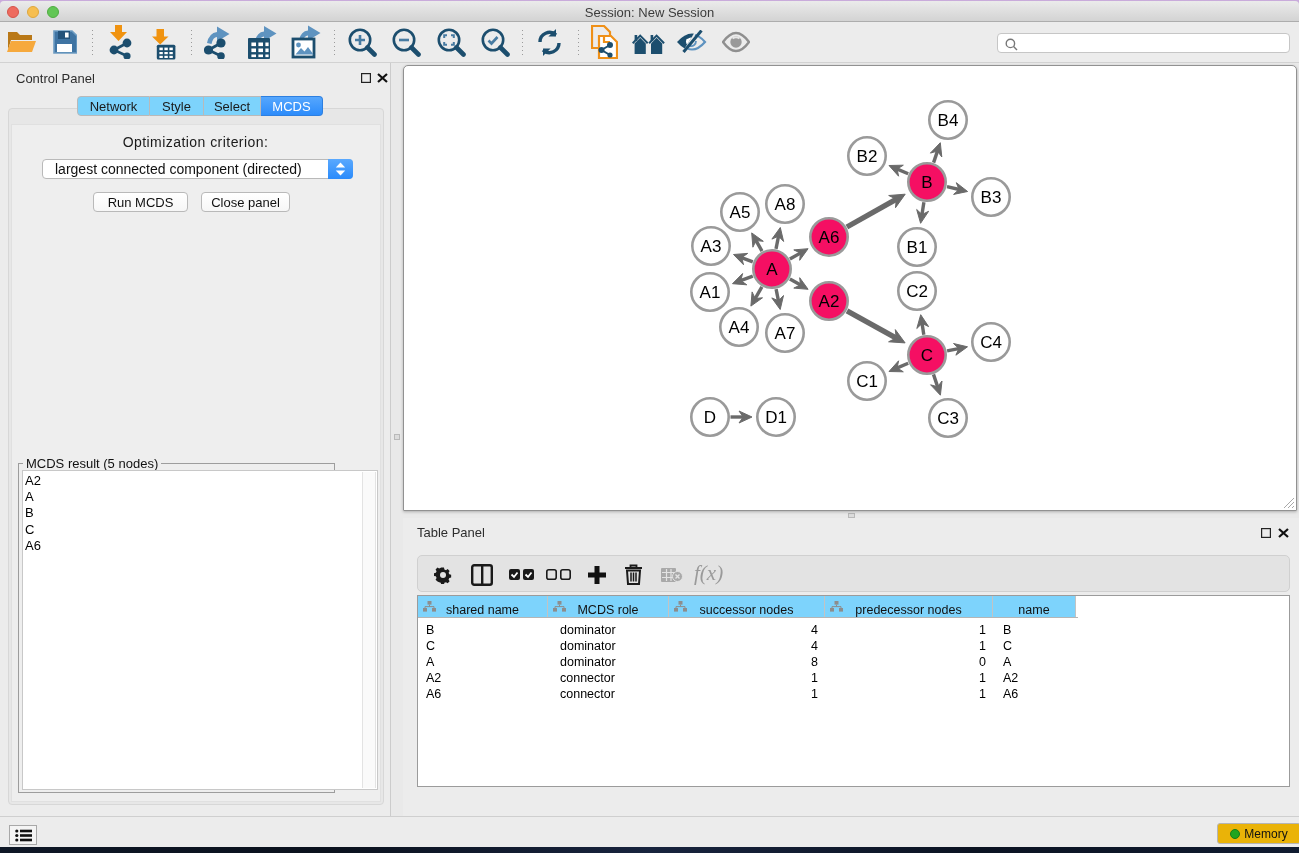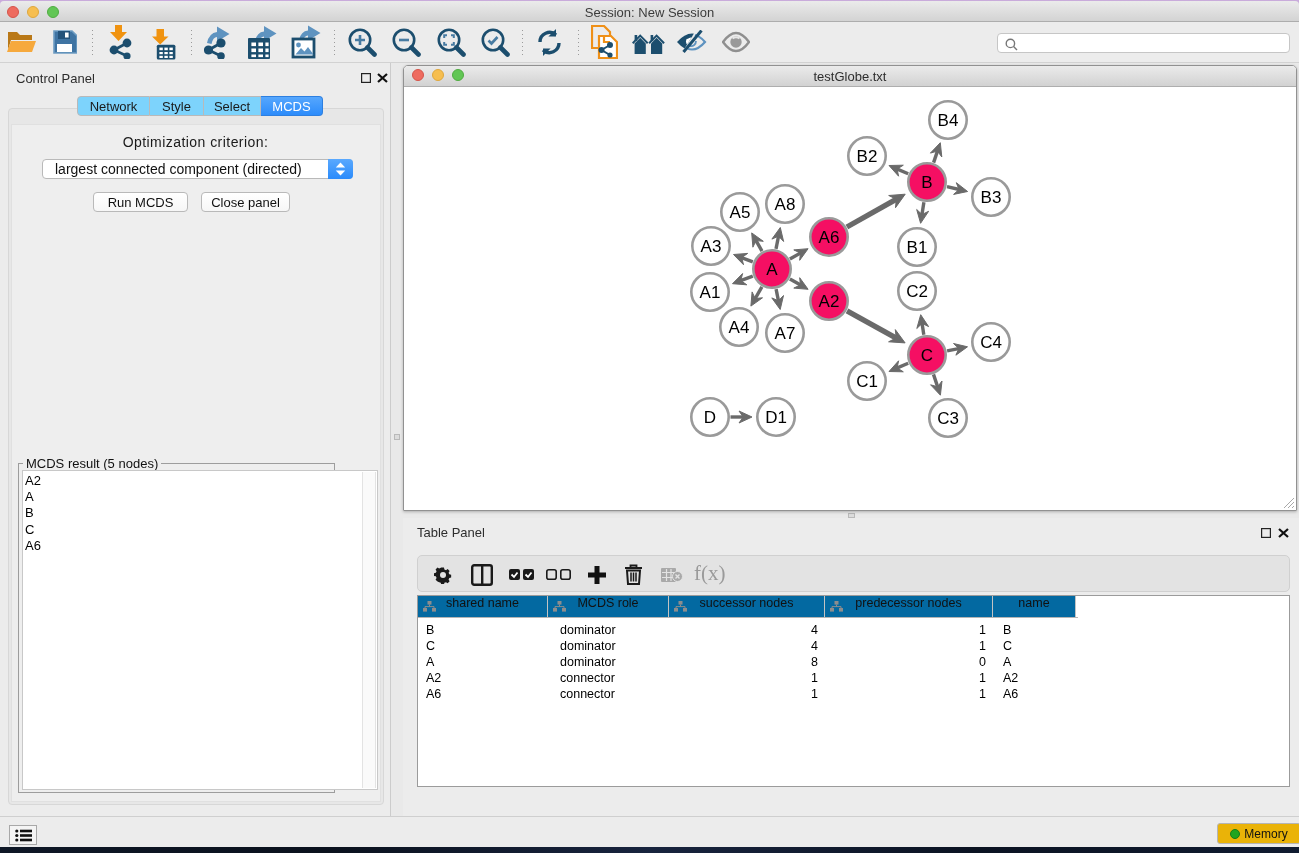--- a/index.html
+++ b/index.html
@@ -42,21 +42,21 @@
 
 #netwin{left:403px;top:2px;width:894px;height:446px;background:#fff;border:1px solid #919191;border-radius:5px 5px 1px 1px;box-shadow:0 1px 3px rgba(0,0,0,.25)}
 #net-tbar{left:0;top:0;width:892px;height:21px;background:linear-gradient(#ebebeb,#d2d2d2);border-bottom:1px solid #aeaeae;border-radius:4px 4px 0 0}
 #net-title{width:100%;text-align:center;top:3px;font-size:13px;color:#2e2e2e}
 
 #tpanel{left:403px;top:455px;width:896px;height:298px;background:#ececec}
 #tp-title{left:14px;top:7px;font-size:13px;color:#2d2d2d}
 #tp-toolbar{left:14px;top:37px;width:873px;height:37px;background:#e3e3e3;border:1px solid #d0d0d0;border-radius:5px}
 #tp-table{left:14px;top:77px;width:873px;height:192px;background:#fff;border:1px solid #9b9b9b}
 #tp-header{left:0;top:0;height:22px;border-bottom:1px solid #b5b5b5;font-size:12.5px;color:#111;display:flex}
-#tp-header .hc{background:#0369a1;border-right:1px solid #c3c3c3;display:flex;align-items:flex-start;justify-content:center;position:relative}
+#tp-header .hc{background:#7dd3fc;border-right:1px solid #c3c3c3;display:flex;align-items:flex-end;justify-content:center;position:relative}
 .row{position:absolute;font-size:12.5px;color:#000;height:16px;line-height:16px}
 
 #bot-tabs{left:271px;top:273px}
 
 #statusbar{left:0;top:816px;width:1299px;height:31px;background:#ececec;border-top:1px solid #cfcfcf}
 #listbtn{left:9px;top:8px;width:28px;height:20px;background:#f4f4f4;border:1px solid #a8a8a8}
 #membtn{left:1217px;top:6px;width:84px;height:21px;background:#eab308;border:1px solid #b5b5b5;border-radius:3px;font-size:12px;color:#111;display:flex;align-items:center;justify-content:center;gap:4px}
 #darkstrip{left:0;top:847px;width:1299px;height:6px;background:linear-gradient(90deg,#0e1726,#0a111d 25%,#18243e 50%,#0b1322 75%,#101b30)}
 svg{display:block}
 .ico{position:absolute}
@@ -263,26 +263,20 @@
       <div class="abs" id="mcds-list">A2<br>A<br>B<br>C<br>A6
         <div class="abs" id="mcds-scroll"></div>
       </div>
     </div>
   </div>
 
   <div class="abs" style="left:394px;top:371px;width:6px;height:6px;background:#dcdcdc;border:1px solid #b9b9b9"></div>
   <div class="abs" style="left:848px;top:450px;width:7px;height:5px;background:#dcdcdc;border:1px solid #b9b9b9"></div>
 
   <div class="abs" id="netwin">
-    <div class="abs" id="net-tbar">
-      <div class="abs tl" style="left:8px;top:3px;width:12px;height:12px;border-radius:50%;background:#ee6b5f;border:1px solid #d5544a"></div>
-      <div class="abs tl" style="left:28px;top:3px;width:12px;height:12px;border-radius:50%;background:#f6be50;border:1px solid #dfa73c"></div>
-      <div class="abs tl" style="left:48px;top:3px;width:12px;height:12px;border-radius:50%;background:#62c655;border:1px solid #50ac41"></div>
-      <div class="abs" id="net-title">testGlobe.txt</div>
-    </div>
     <svg class="abs" style="left:0;top:22px" width="892" height="422" viewBox="0 0 892 422">
       <g transform="translate(-1,-2)">
 <g stroke="#6a6a6a" fill="#6a6a6a">
 <line x1="349.8" y1="190.1" x2="335.6" y2="195.4" stroke-width="3.4"></line>
             <path d="M329.5 197.7L339.6 187.5L337.8 194.6L343.8 198.8Z"></path>
 <line x1="349.8" y1="175.8" x2="336.5" y2="170.8" stroke-width="3.4"></line>
             <path d="M330.5 168.5L344.7 167.4L338.7 171.6L340.5 178.7Z"></path>
 <line x1="358.9" y1="200.8" x2="351.1" y2="214.5" stroke-width="3.4"></line>
             <path d="M347.9 220.1L349.1 205.9L352.2 212.5L359.5 211.8Z"></path>
 <line x1="359.0" y1="165.1" x2="351.9" y2="152.6" stroke-width="3.4"></line>
@@ -414,21 +408,21 @@
 
       <svg class="abs" style="left:243px;top:12px" width="22" height="14" viewBox="0 0 22 14">
         <g fill="#a9a9a9">
             <rect x="0" y="0" width="15" height="14" rx="1"></rect>
         </g>
         <path d="M1 4.5h13M1 9.5h13M5.5 1v12M10 1v12" stroke="#e3e3e3" stroke-width="1.2"></path>
         <circle cx="16.5" cy="8.5" r="5" fill="#a9a9a9" stroke="#e3e3e3" stroke-width="1"></circle>
         <path d="M14.5 6.5l4 4M18.5 6.5l-4 4" stroke="#e3e3e3" stroke-width="1.4"></path>
       </svg>
 
-      <div class="abs" style="left:276px;top:5px;width:50px;font-family:'Liberation Serif',serif;font-size:21px;color:#9a9a9a">f(x)</div>
+      <div class="abs" style="left:276px;top:5px;width:50px;font-family:'Liberation Serif',serif;font-style:italic;font-size:21px;color:#9a9a9a">f(x)</div>
     </div>
     <div class="abs" id="tp-table">
 <div class="abs" id="tp-header" style="width:660px">
 <div class="hc" style="width:130px">
             <svg style="position:absolute;left:5px;top:5px" width="13" height="11" viewBox="0 0 13 11">
               <g fill="#8d8d8d">
                 <rect x="4.5" y="0" width="4" height="3.6"></rect>
                 <rect x="0" y="7" width="4" height="3.6"></rect>
                 <rect x="9" y="7" width="4" height="3.6"></rect>
               </g>

